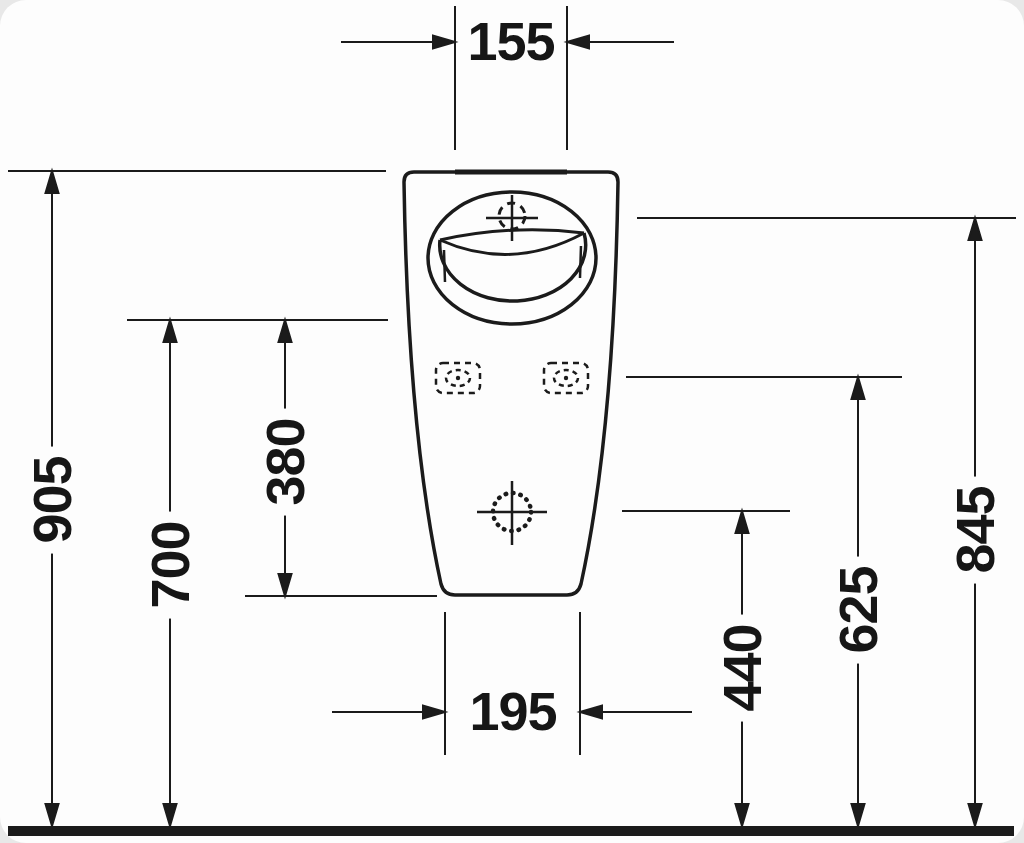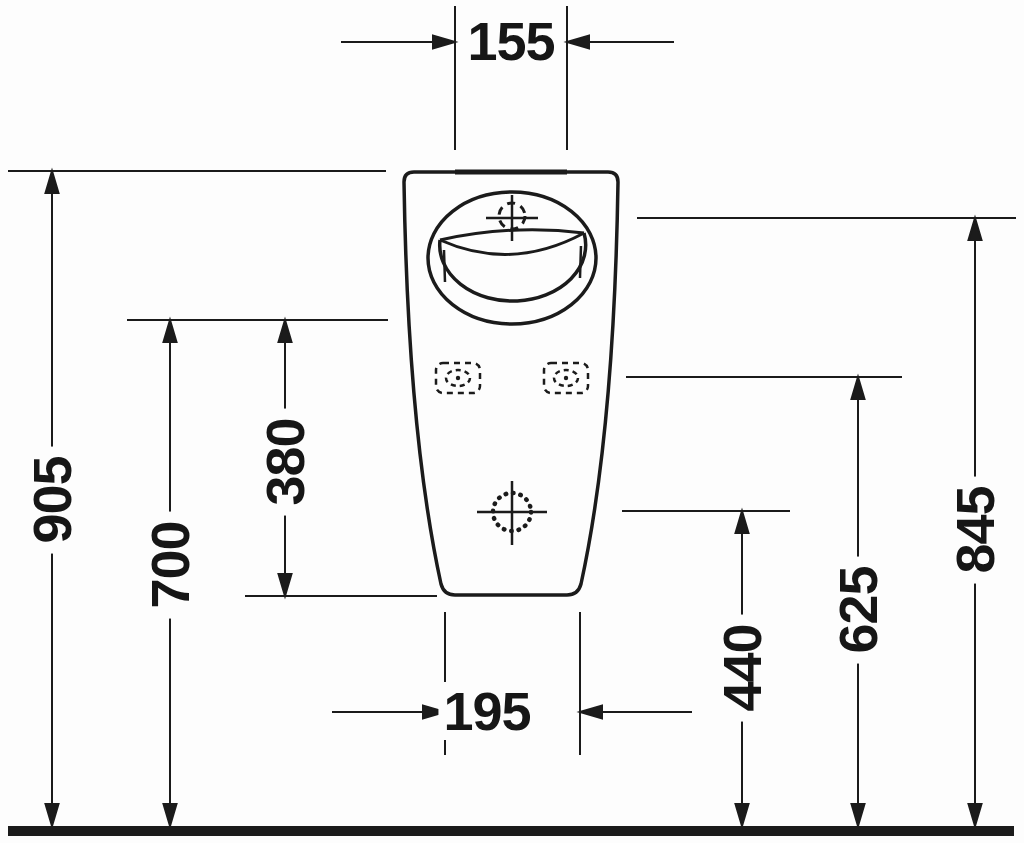--- a/index.html
+++ b/index.html
@@ -1,19 +1,20 @@
 <!DOCTYPE html>
 <html><head>
 <meta charset="utf-8">
 <style>
   html,body{margin:0;padding:0;background:#e8e8e8;}
   .stage{
     position:relative;width:1024px;height:843px;margin:0 auto;
     background:#fdfdfd;overflow:hidden;
     font-family:"Liberation Sans",sans-serif;
+    border-radius:26px;
   }
   .stage svg{position:absolute;left:0;top:0;}
   .dim-label{
     position:absolute;
     transform:translate(-50%,-50%);
     background:#fdfdfd;
     color:#161616;
     font:700 54px/1 "Liberation Sans",sans-serif;
     letter-spacing:-1px;
     padding:2px 5px;
@@ -125,21 +126,21 @@
         <circle cx="512" cy="512" r="19" stroke-width="4.5" stroke-dasharray="0.5 7" stroke-linecap="round"></circle>
         <line x1="512" y1="481" x2="512" y2="545" stroke-width="2.5"></line>
         <line x1="477" y1="512" x2="547" y2="512" stroke-width="2.5"></line>
       </g>
     </g>
 
     <rect x="8" y="826" width="1006" height="10" fill="#1b1b1b"></rect>
   </svg>
 
   <div class="dim-label" style="left:511px;top:41px;">155</div>
-  <div class="dim-label" style="left:487px;top:711px;">195</div>
+  <div class="dim-label" style="left:513px;top:711px;">195</div>
   <div class="dim-label v" style="left:52px;top:500px;">905</div>
   <div class="dim-label v" style="left:170px;top:565px;">700</div>
   <div class="dim-label v" style="left:285px;top:462px;">380</div>
   <div class="dim-label v" style="left:742px;top:668px;">440</div>
   <div class="dim-label v" style="left:858px;top:610px;">625</div>
   <div class="dim-label v" style="left:975px;top:530px;">845</div>
 
 </div>
 
 </body></html>

